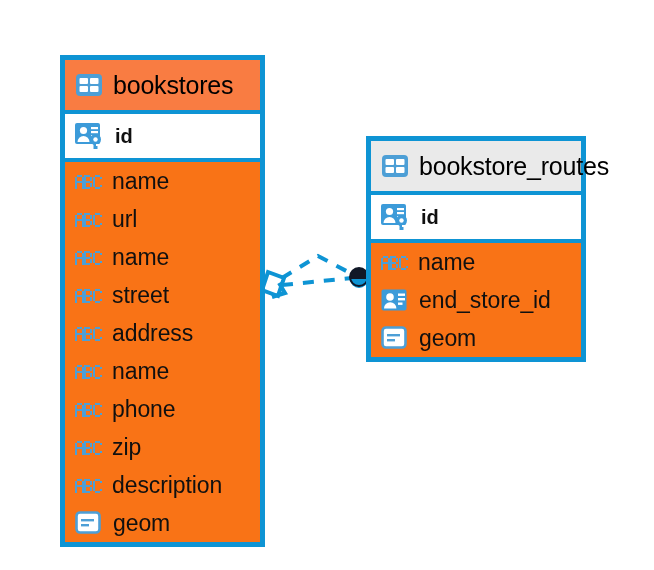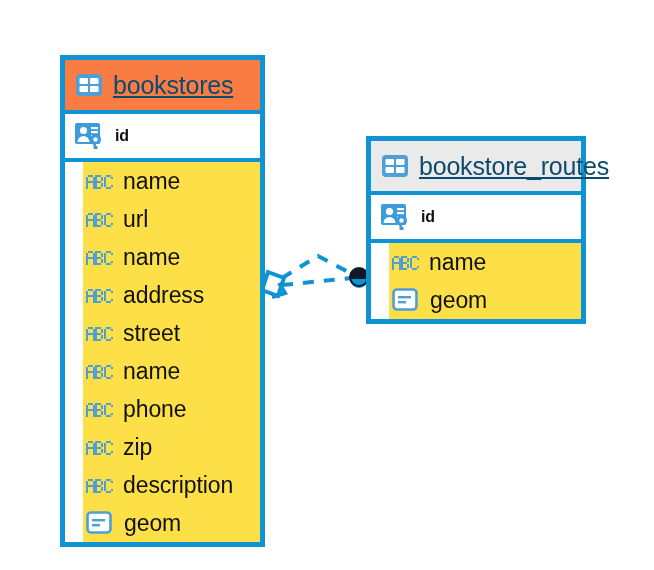--- a/index.html
+++ b/index.html
@@ -35,55 +35,53 @@
     display: flex;
     align-items: center;
     padding-left: 10px;
     border-bottom: 4px solid #0e94d4;
   }
   .entity-header.orange { background: #f97c42; }
   .entity-header.grey   { background: #eaeaea; }
 
   .entity-title {
     font-size: 25px;
-    color: #0c4a6e;
+    color: #000000;
     margin-left: 10px;
     letter-spacing: -0.2px;
     white-space: nowrap;
-    text-decoration: underline;
   }
 
   .pk-row {
     box-sizing: border-box;
     height: 48px;
     display: flex;
     align-items: center;
     padding-left: 10px;
     border-bottom: 4px solid #0e94d4;
     background: #ffffff;
   }
 
   .field-row {
     box-sizing: border-box;
     height: 38px;
     display: flex;
     align-items: center;
-    padding-left: 3px;
-    background: #fde047;
-    margin-left: 18px;
+    padding-left: 10px;
+    background: #f97316;
   }
 
   .field-label {
     font-size: 23px;
     color: #101010;
     margin-left: 10px;
     white-space: nowrap;
     letter-spacing: -0.1px;
   }
-  .field-label.bold { font-weight: bold; font-size: 16px; }
+  .field-label.bold { font-weight: bold; font-size: 20px; }
 
   
   .icon {
     flex: 0 0 auto;
     display: block;
     line-height: 0;
   }
   .icon.table-ico { width: 28px; height: 24px; }
   .icon.key-ico   { width: 30px; height: 28px; }
   .icon.abc-ico   { width: 27px; height: 16px; }
@@ -250,46 +248,46 @@
                 <rect x="15" y="10" width="2" height="4"></rect>
               <rect x="11" y="14" width="4" height="2"></rect>
               <rect x="20" y="2" width="5" height="2"></rect>
                 <rect x="18" y="4" width="2" height="10"></rect>
               <rect x="20" y="14" width="5" height="2"></rect>
                 <rect x="25" y="4" width="2" height="2"></rect>
               <rect x="25" y="12" width="2" height="2"></rect>
             </g>
           </svg>
         </span>
+        <span class="field-label">street</span>
+      </div>
+
+      <div class="field-row">
+        <span class="icon abc-ico">
+          <svg viewBox="0 0 27 16" width="27" height="16" shape-rendering="crispEdges">
+            <g fill="#4d9fd6">
+              <rect x="0" y="4" width="2" height="12"></rect>
+                <rect x="7" y="4" width="2" height="12"></rect>
+              <rect x="2" y="2" width="5" height="2"></rect>
+                <rect x="2" y="8" width="5" height="2"></rect>
+              <rect x="9" y="2" width="2" height="14"></rect>
+              <rect x="11" y="2" width="4" height="2"></rect>
+                <rect x="15" y="4" width="2" height="4"></rect>
+              <rect x="11" y="8" width="4" height="2"></rect>
+                <rect x="15" y="10" width="2" height="4"></rect>
+              <rect x="11" y="14" width="4" height="2"></rect>
+              <rect x="20" y="2" width="5" height="2"></rect>
+                <rect x="18" y="4" width="2" height="10"></rect>
+              <rect x="20" y="14" width="5" height="2"></rect>
+                <rect x="25" y="4" width="2" height="2"></rect>
+              <rect x="25" y="12" width="2" height="2"></rect>
+            </g>
+          </svg>
+        </span>
         <span class="field-label">address</span>
-      </div>
-
-      <div class="field-row">
-        <span class="icon abc-ico">
-          <svg viewBox="0 0 27 16" width="27" height="16" shape-rendering="crispEdges">
-            <g fill="#4d9fd6">
-              <rect x="0" y="4" width="2" height="12"></rect>
-                <rect x="7" y="4" width="2" height="12"></rect>
-              <rect x="2" y="2" width="5" height="2"></rect>
-                <rect x="2" y="8" width="5" height="2"></rect>
-              <rect x="9" y="2" width="2" height="14"></rect>
-              <rect x="11" y="2" width="4" height="2"></rect>
-                <rect x="15" y="4" width="2" height="4"></rect>
-              <rect x="11" y="8" width="4" height="2"></rect>
-                <rect x="15" y="10" width="2" height="4"></rect>
-              <rect x="11" y="14" width="4" height="2"></rect>
-              <rect x="20" y="2" width="5" height="2"></rect>
-                <rect x="18" y="4" width="2" height="10"></rect>
-              <rect x="20" y="14" width="5" height="2"></rect>
-                <rect x="25" y="4" width="2" height="2"></rect>
-              <rect x="25" y="12" width="2" height="2"></rect>
-            </g>
-          </svg>
-        </span>
-        <span class="field-label">street</span>
       </div>
 
       <div class="field-row">
         <span class="icon abc-ico">
           <svg viewBox="0 0 27 16" width="27" height="16" shape-rendering="crispEdges">
             <g fill="#4d9fd6">
               <rect x="0" y="4" width="2" height="12"></rect>
                 <rect x="7" y="4" width="2" height="12"></rect>
               <rect x="2" y="2" width="5" height="2"></rect>
                 <rect x="2" y="8" width="5" height="2"></rect>
@@ -454,20 +452,33 @@
               <rect x="20" y="14" width="5" height="2"></rect>
                 <rect x="25" y="4" width="2" height="2"></rect>
               <rect x="25" y="12" width="2" height="2"></rect>
             </g>
           </svg>
         </span>
         <span class="field-label">name</span>
       </div>
 
 
+      <div class="field-row">
+        <span class="icon fk-ico">
+          <svg viewBox="0 0 28 24" width="28" height="24">
+            <rect x="0.5" y="1.5" width="25" height="21" rx="2" fill="#3c9bd9"></rect>
+            <circle cx="9" cy="9" r="3.8" fill="#ffffff"></circle>
+            <path d="M 3 20.5 a 6.2 6.2 0 0 1 12.4 0 Z" fill="#ffffff"></path>
+            <rect x="17" y="5.5" width="7" height="2.4" fill="#ffffff"></rect>
+            <rect x="17" y="10" width="7" height="2.4" fill="#ffffff"></rect>
+            <rect x="17" y="14.5" width="4.5" height="2.4" fill="#ffffff"></rect>
+          </svg>
+        </span>
+        <span class="field-label">end_store_id</span>
+      </div>
 
       <div class="field-row">
         <span class="icon geom-ico">
           <svg viewBox="0 0 28 26" width="28" height="26">
             <rect x="1.5" y="2.5" width="23" height="20" rx="3.5" fill="#ffffff" stroke="#4d9fd6" stroke-width="2.6"></rect>
             <rect x="6" y="9" width="13" height="2.4" fill="#4d9fd6"></rect>
             <rect x="6" y="14" width="8" height="2.4" fill="#4d9fd6"></rect>
           </svg>
         </span>
         <span class="field-label">geom</span>

